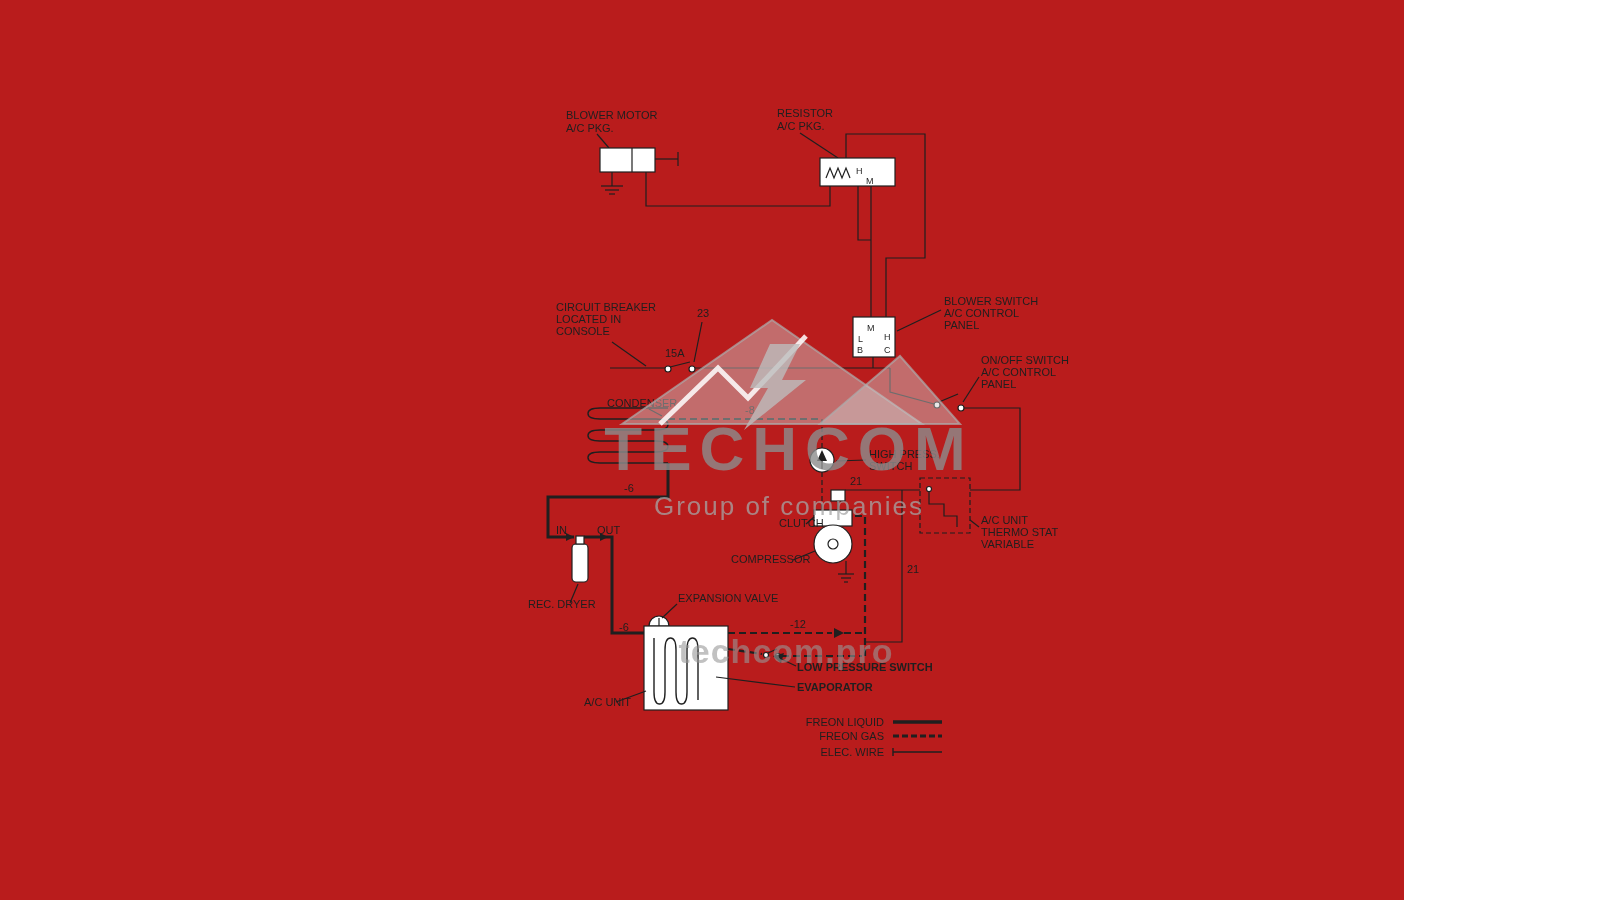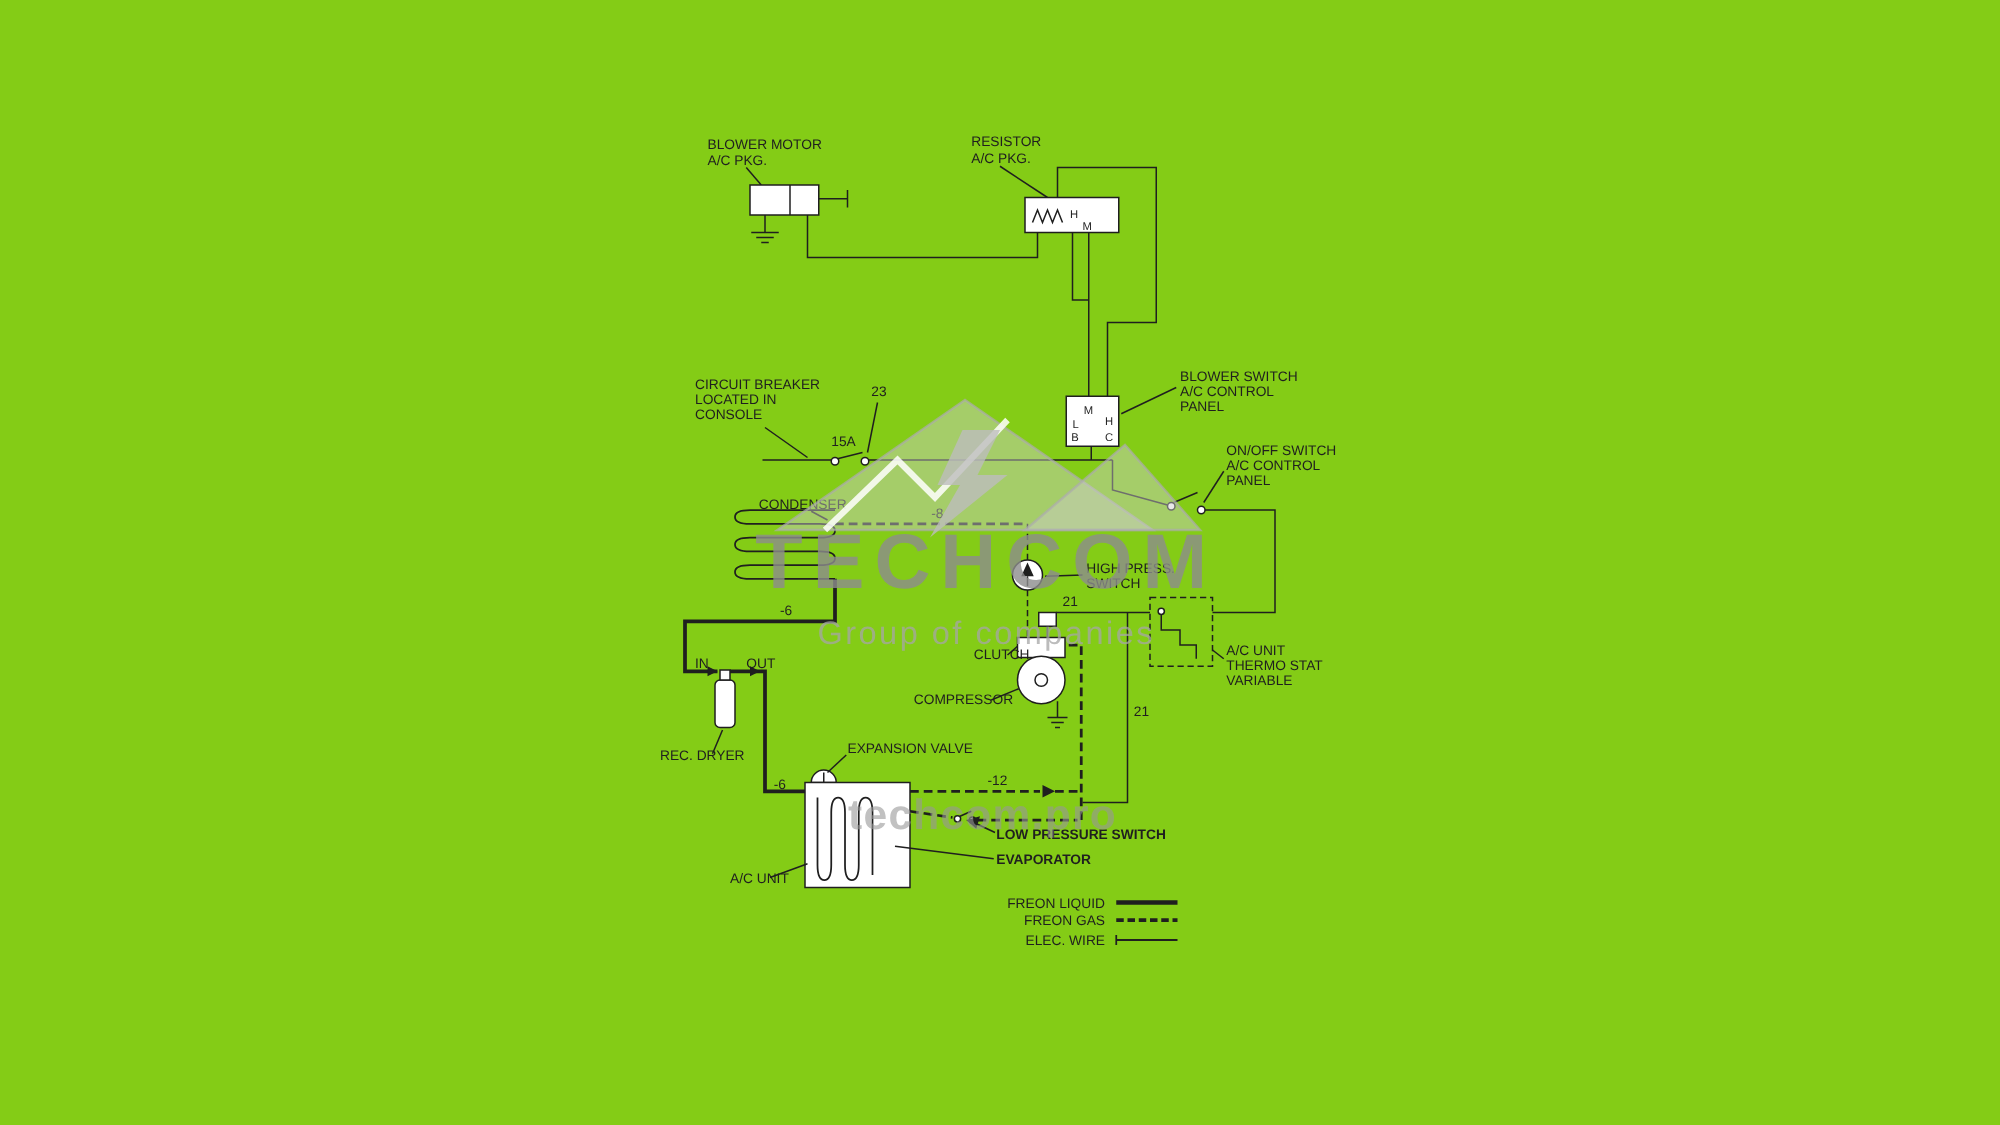--- a/index.html
+++ b/index.html
@@ -1,16 +1,16 @@
 <!DOCTYPE html>
 <html><head>
 <meta charset="utf-8">
 <style>
   html,body{margin:0;padding:0;background:#ffffff;}
-  .stage{position:relative;width:1600px;height:900px;background:#84cc16;overflow:hidden;}
+  .stage{position:relative;width:1404px;height:900px;background:#b91c1c;overflow:hidden;}
   svg{position:absolute;left:0;top:0;}
   .w{stroke:#1f1f1f;stroke-width:1.2;fill:none;}
   .coil{stroke:#1f1f1f;stroke-width:1.4;fill:none;}
   .liq{stroke:#1f1f1f;stroke-width:3;fill:none;}
   .gas{stroke:#1f1f1f;stroke-width:2.2;fill:none;stroke-dasharray:7 4;}
   .dash{stroke:#1f1f1f;stroke-width:1.2;fill:none;stroke-dasharray:5 3;}
   .sym{stroke:#1f1f1f;stroke-width:1.2;fill:#ffffff;}
   .symf{fill:#1f1f1f;stroke:none;}
   text{font-family:"Liberation Sans","DejaVu Sans",sans-serif;font-size:11px;fill:#1f1f1f;}
   .t9{font-size:9px;}

